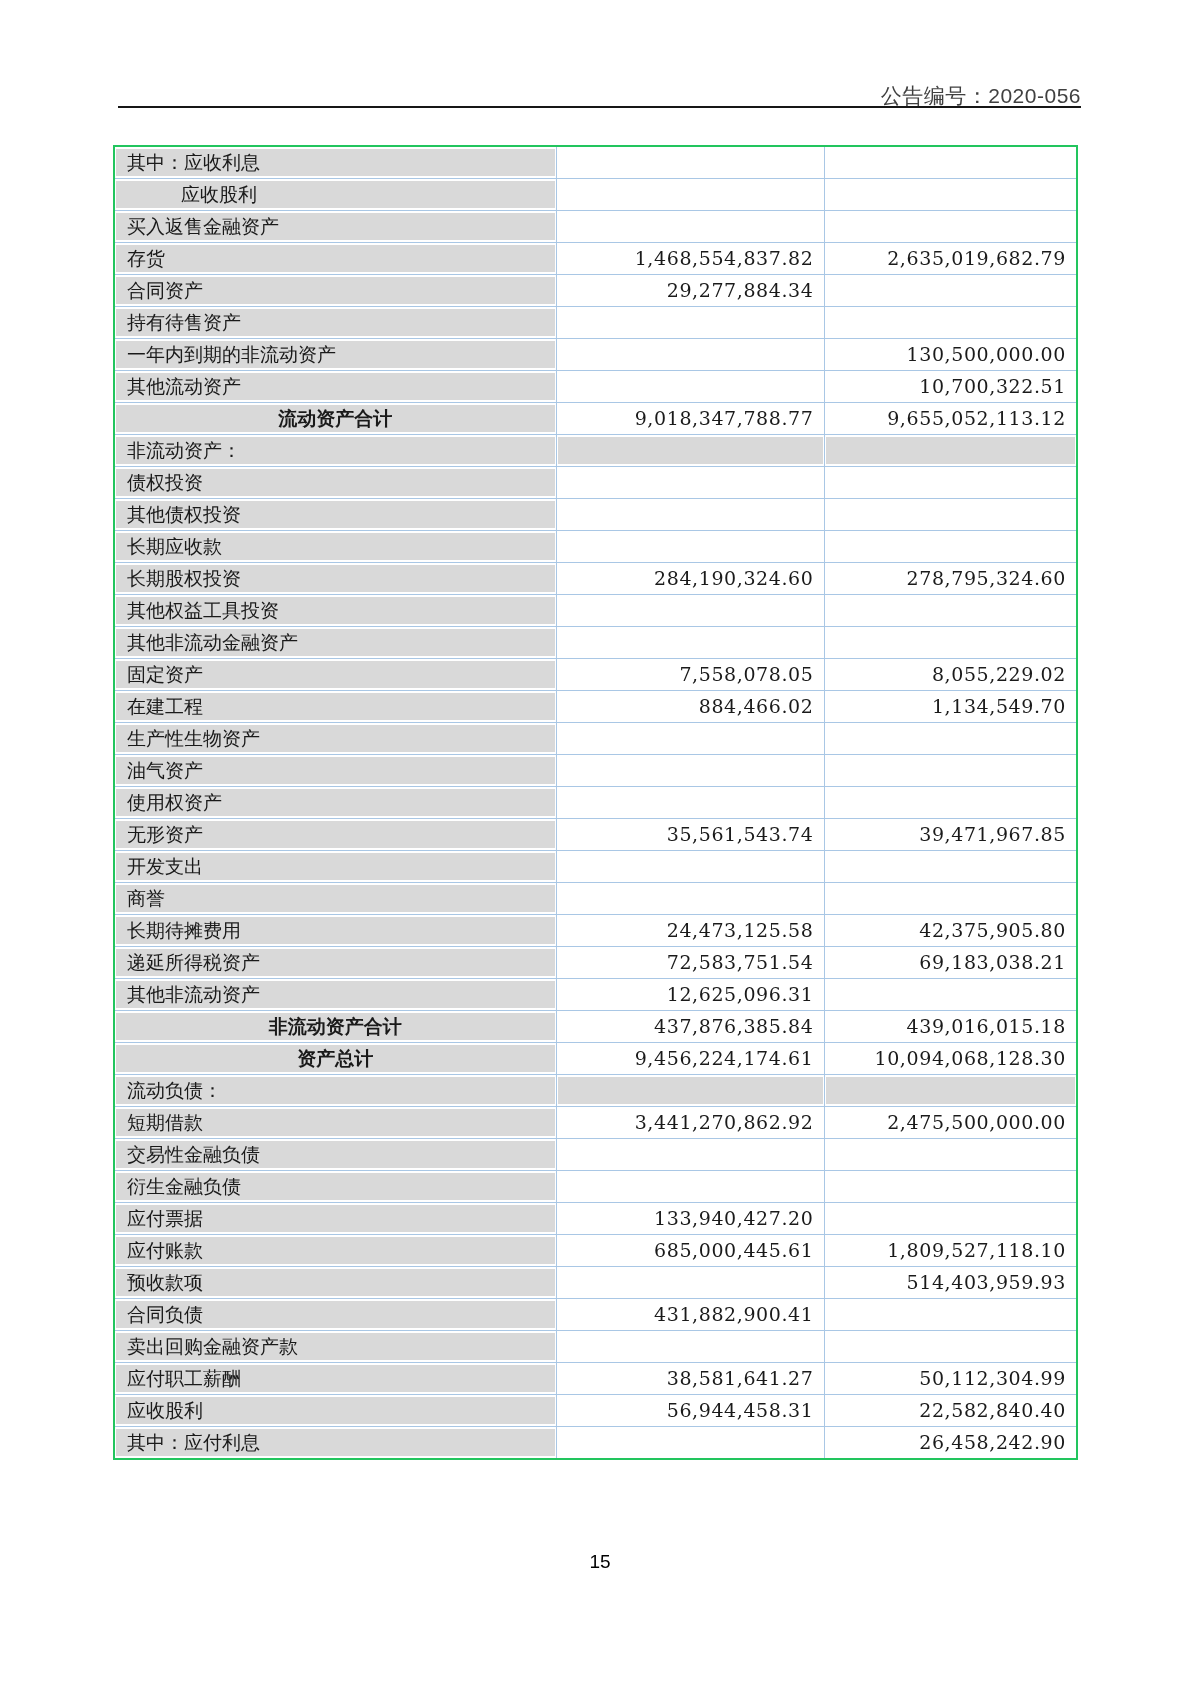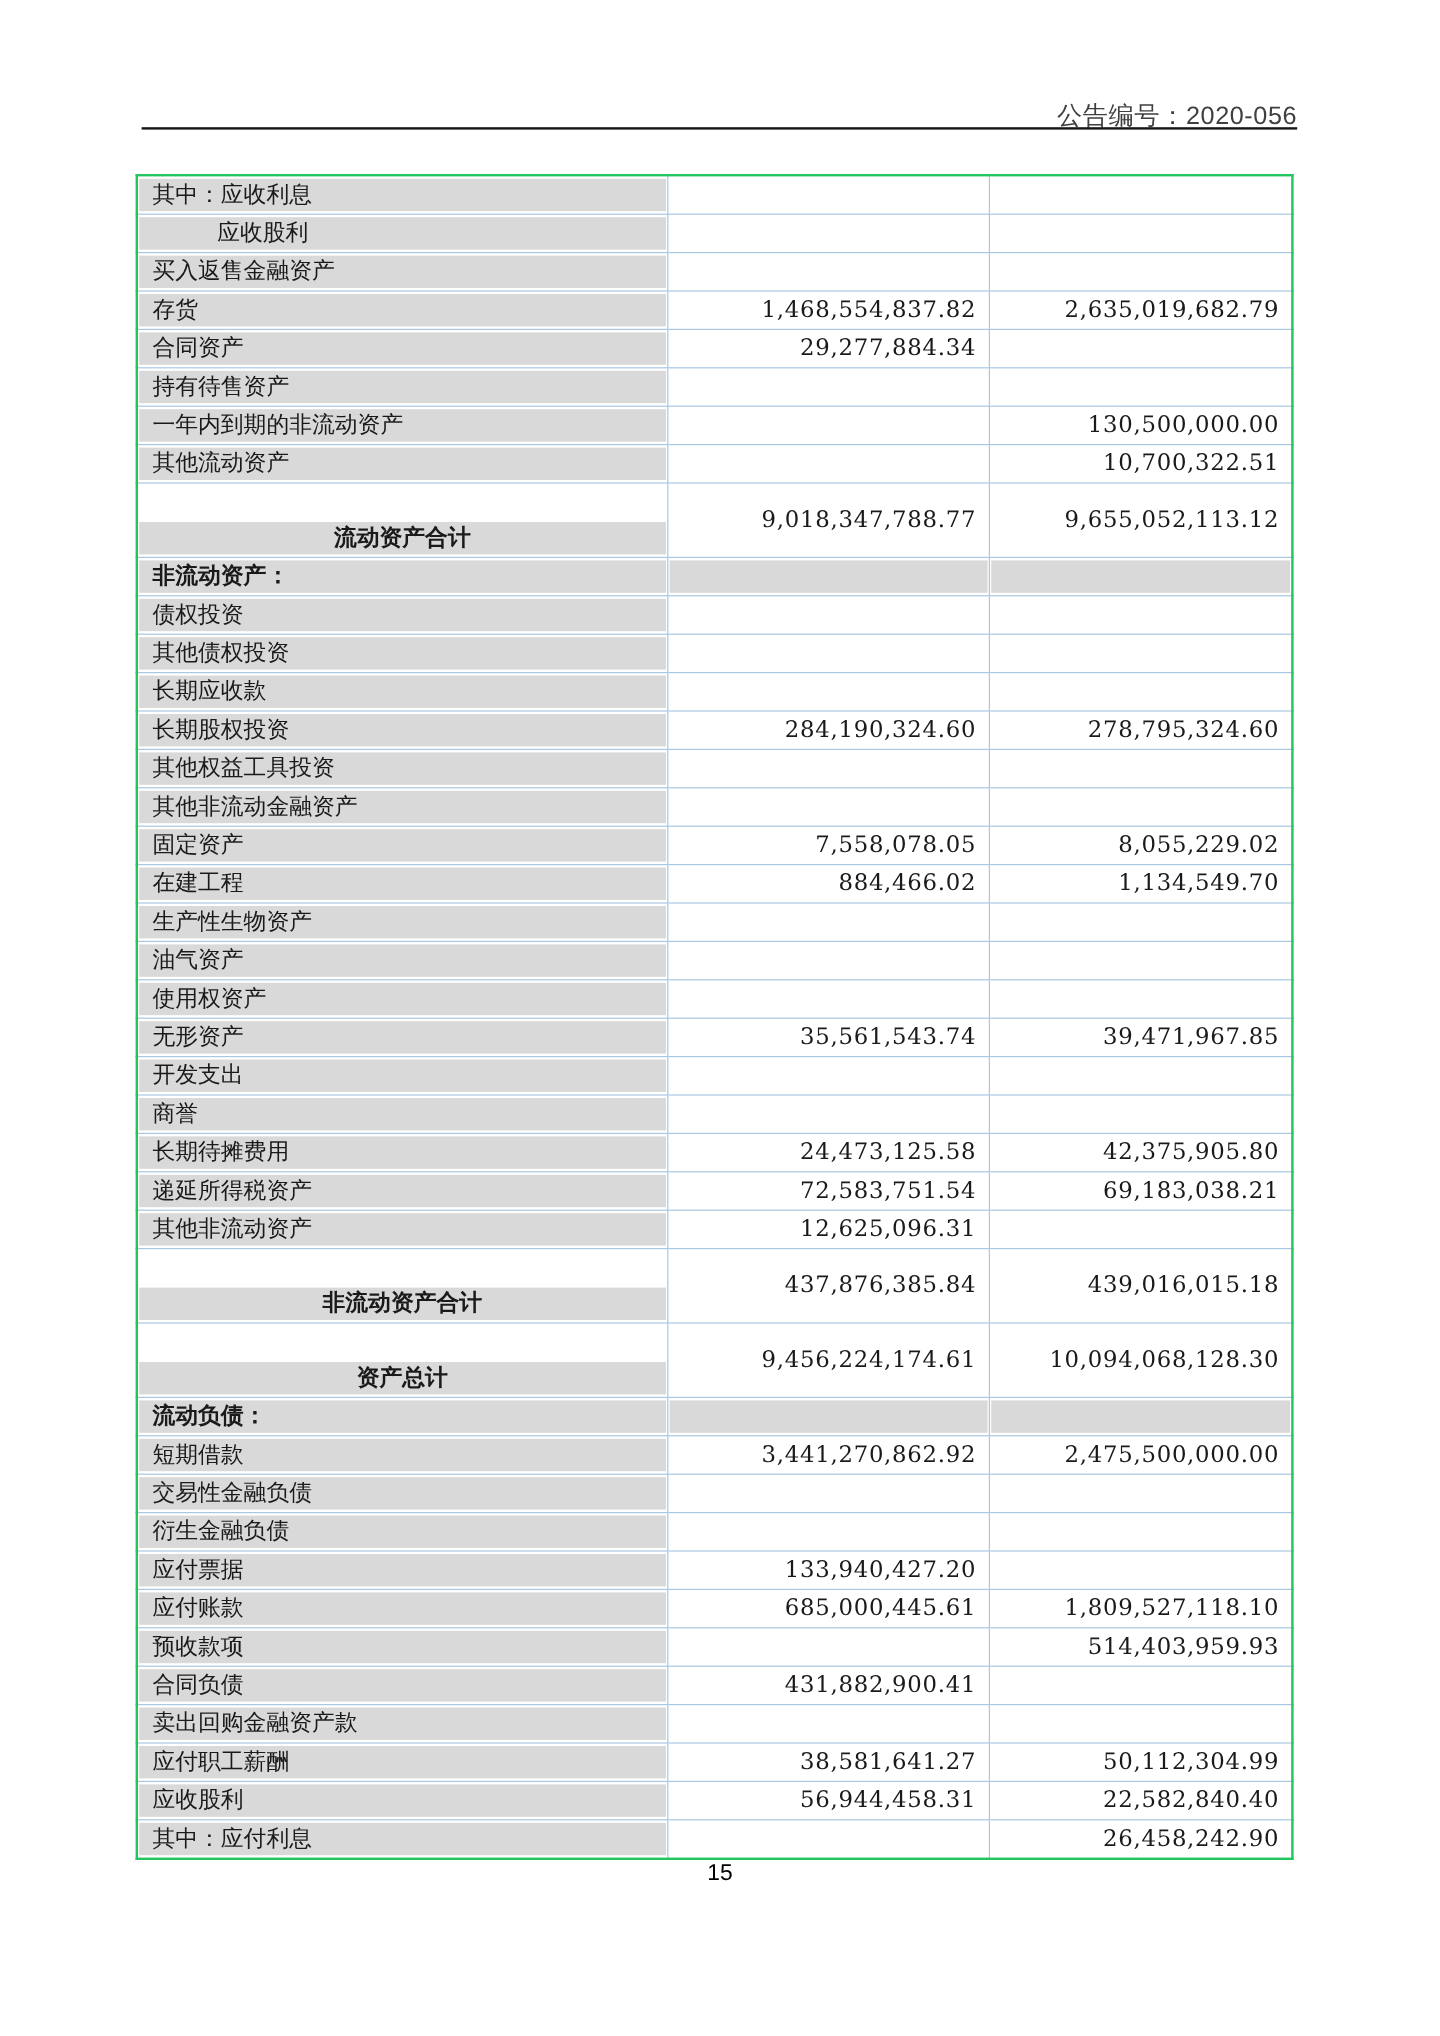--- a/index.html
+++ b/index.html
@@ -29,22 +29,22 @@
     overflow:hidden;
   }
   .inner {
     height:27px; display:flex; align-items:center;
     font-size:19px; line-height:1;
     white-space:nowrap;
   }
   td.shaded .inner { background:#d9d9d9; }
   td.labelcell .inner { padding-left:11px; }
   td.labelcell.indent .inner { padding-left:65px; }
-  td.labelcell.section .inner { font-weight:bold;text-align:center; }
-  td.labelcell.total .inner { justify-content:center; font-weight:bold; padding-left:0;margin-top:30px; }
+  td.labelcell.section .inner { font-weight:normal;text-align:center; }
+  td.labelcell.total .inner { justify-content:center; font-weight:bold; padding-left:0; }
   td.val .inner { justify-content:flex-end; padding-right:9px; letter-spacing:0.6px; }
   .page-number {
     position:absolute; top:1551px; left:0; width:100%; text-align:center;
     font-family:"Liberation Sans", sans-serif; font-size:19px; color:#000000;
   }
 </style>
 </head>
 <body>
 
 <div class="page">

